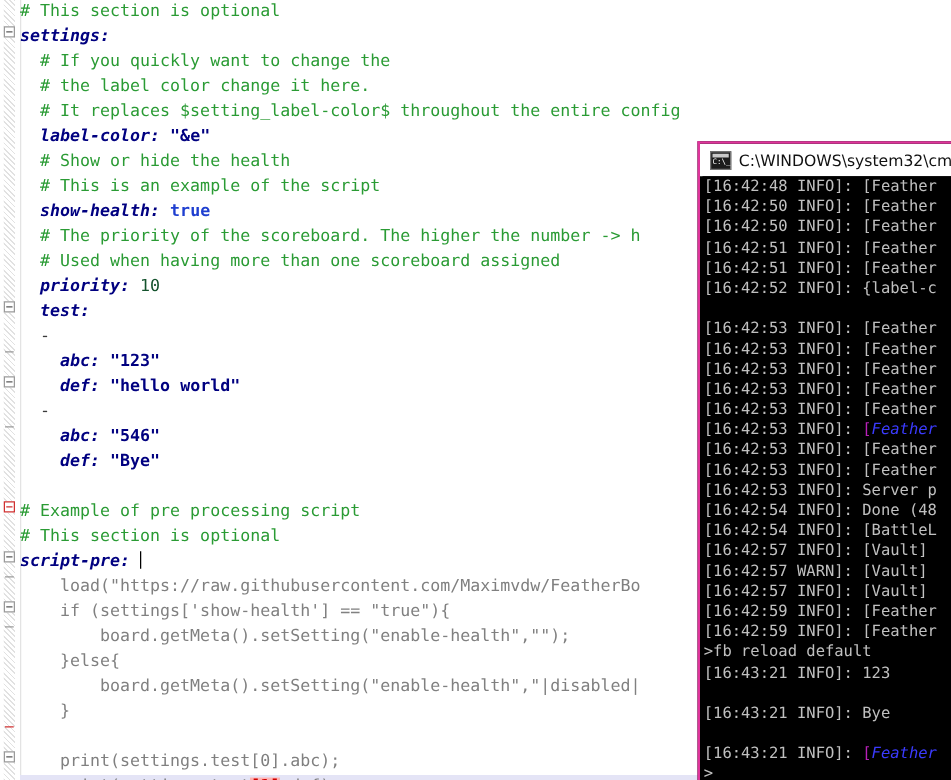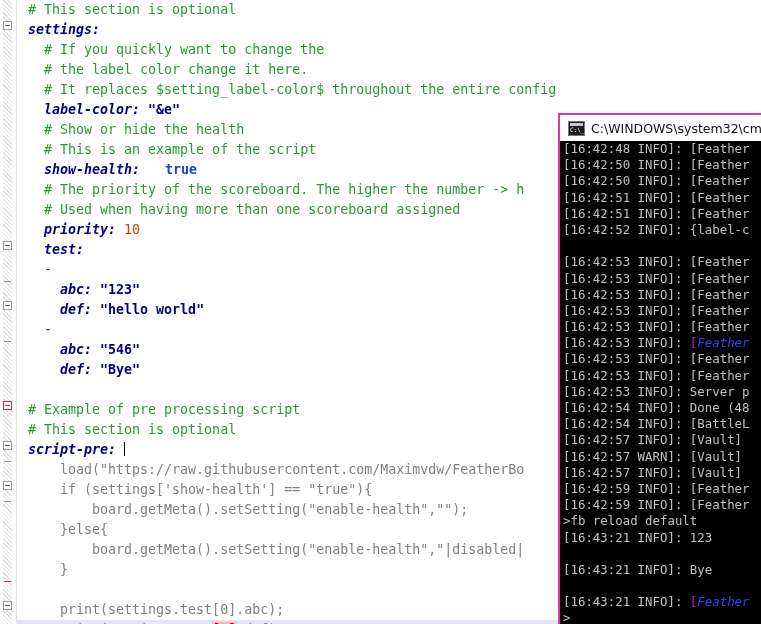--- a/index.html
+++ b/index.html
@@ -69,29 +69,29 @@
     width: 745px; height: 624px;
     font-family: "DejaVu Sans Mono", monospace;
     font-size: 13.3px;
     line-height: 20px;
     white-space: pre;
     letter-spacing: 0px;
   }
   .ln {
     height: 20px;
     white-space: pre;
-    padding-left: 12px;
+    padding-left: 0;
   }
   .ln.sel { background: #e4e4f6; }
 
   .cm   { color: #2a9b34; }       
   .key  { color: #000080; font-weight: bold; font-style: italic; }  
   .str  { color: #000080; font-weight: bold; }  
-  .bool { color: #1f3fd0; font-weight: bold; margin-left: 17px; }
-  .num  { color: #c2410c; text-align: right; }
+  .bool { color: #1f3fd0; font-weight: bold; }
+  .num  { color: #14532d; text-align: right; }
   .dash { color: #3a3a3a; }
   .js   { color: #808080; }
   .bmatch { background: #ffb3b3; color: #d00000; font-weight: bold; }
   .caret {
     display: inline-block;
     width: 1px; height: 14px;
     background: #000; vertical-align: -2px;
   }
 
   

